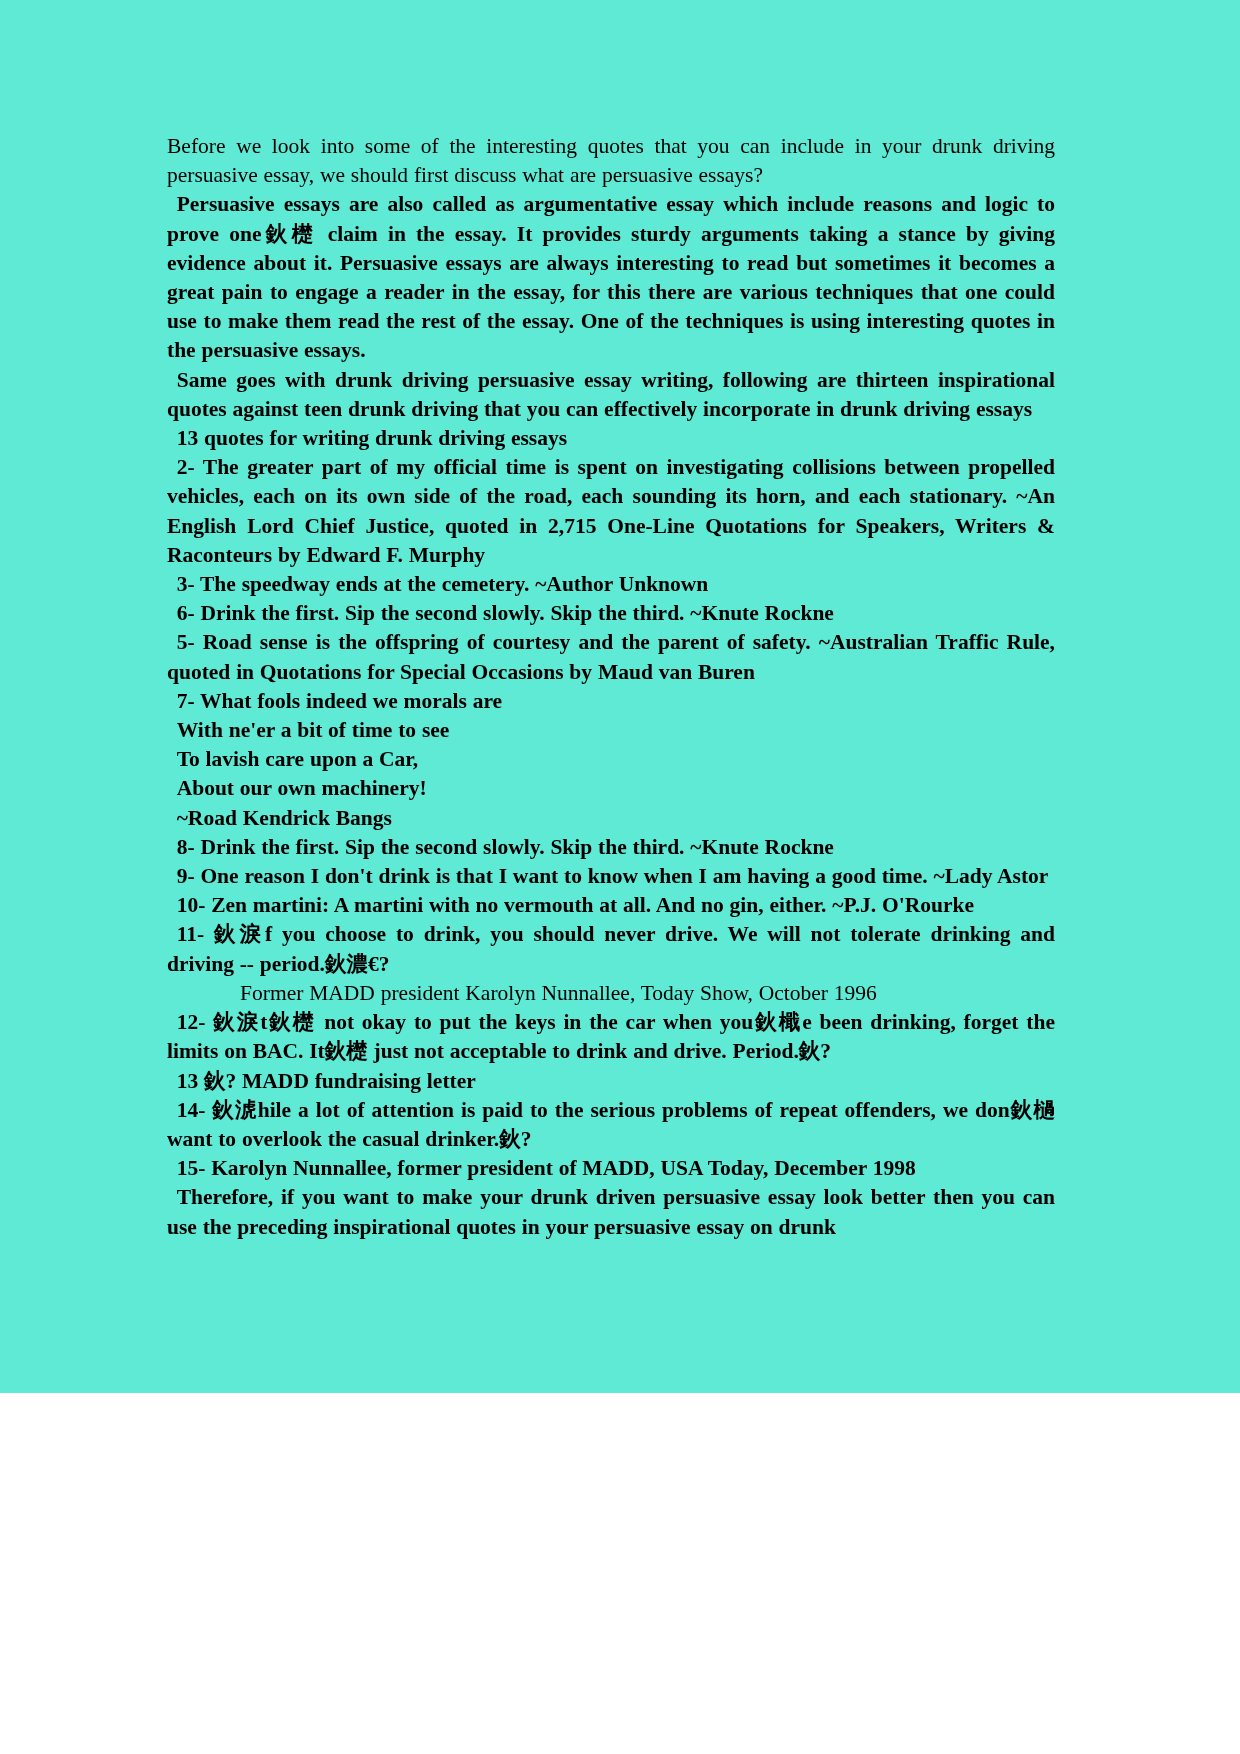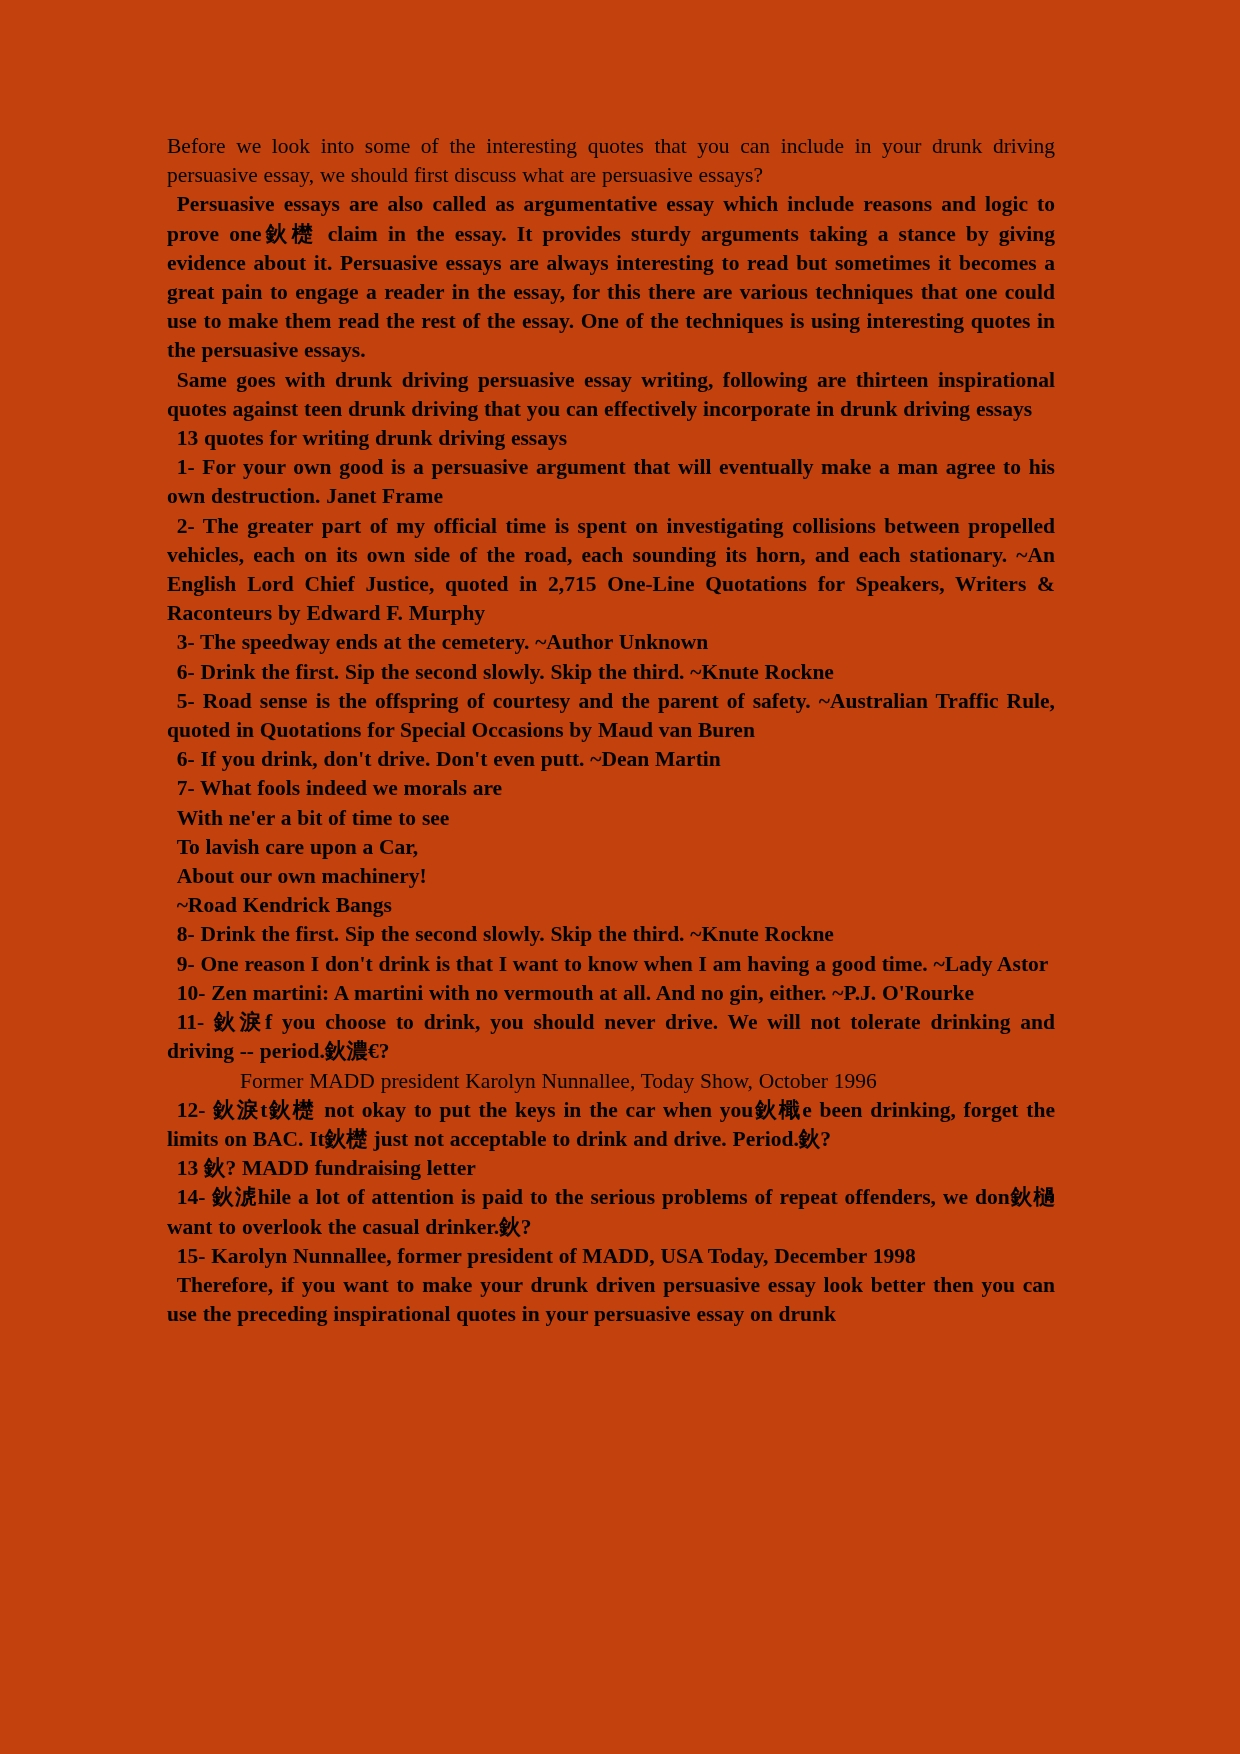--- a/index.html
+++ b/index.html
@@ -3,22 +3,22 @@
 <meta charset="utf-8">
 <style>
   html, body {
     margin: 0;
     padding: 0;
     background: #ffffff;
   }
   .page {
     position: relative;
     width: 1240px;
-    height: 1754px;
-    background: #c2410c;
+    height: 1393px;
+    background: #5eead4;
     overflow: hidden;
   }
   .content {
     position: absolute;
     left: 167px;
     top: 132px;
     width: 888px;
     color: #000000;
     font-family: "Liberation Serif", "DejaVu Serif", serif;
     font-size: 21.5px;
@@ -37,26 +37,24 @@
 </head>
 <body>
 
 <div class="page">
   <div class="content">
 
   <p class="para indent-none">Before we look into some of the interesting quotes that you can include in your drunk driving persuasive essay, we should first discuss what are persuasive essays?</p>
       <p class="para indent-small">Persuasive essays are also called as argumentative essay which include reasons and logic to prove one鈥檚 claim in the essay. It provides sturdy arguments taking a stance by giving evidence about it. Persuasive essays are always interesting to read but sometimes it becomes a great pain to engage a reader in the essay, for this there are various techniques that one could use to make them read the rest of the essay. One of the techniques is using interesting quotes in the persuasive essays.</p>
       <p class="para indent-small">Same goes with drunk driving persuasive essay writing, following are thirteen inspirational quotes against teen drunk driving that you can effectively incorporate in drunk driving essays</p>
       <p class="para indent-small">13 quotes for writing drunk driving essays</p>
-      <p class="para indent-small">1- For your own good is a persuasive argument that will eventually make a man agree to his own destruction. Janet Frame</p>
       <p class="para indent-small">2- The greater part of my official time is spent on investigating collisions between propelled vehicles, each on its own side of the road, each sounding its horn, and each stationary. ~An English Lord Chief Justice, quoted in 2,715 One-Line Quotations for Speakers, Writers &amp; Raconteurs by Edward F. Murphy</p>
       <p class="para indent-small">3- The speedway ends at the cemetery. ~Author Unknown</p>
       <p class="para indent-small">6- Drink the first. Sip the second slowly. Skip the third. ~Knute Rockne</p>
       <p class="para indent-small">5- Road sense is the offspring of courtesy and the parent of safety. ~Australian Traffic Rule, quoted in Quotations for Special Occasions by Maud van Buren</p>
-      <p class="para indent-small">6- If you drink, don't drive. Don't even putt. ~Dean Martin</p>
       <p class="para indent-small">7- What fools indeed we morals are</p>
       <p class="para indent-small">With ne'er a bit of time to see</p>
       <p class="para indent-small">To lavish care upon a Car,</p>
       <p class="para indent-small">About our own machinery!</p>
       <p class="para indent-small">~Road Kendrick Bangs</p>
       <p class="para indent-small">8- Drink the first. Sip the second slowly. Skip the third. ~Knute Rockne</p>
       <p class="para indent-small">9- One reason I don't drink is that I want to know when I am having a good time. ~Lady Astor</p>
       <p class="para indent-small">10- Zen martini: A martini with no vermouth at all. And no gin, either. ~P.J. O'Rourke</p>
       <p class="para indent-small">11- 鈥淚f you choose to drink, you should never drive. We will not tolerate drinking and driving -- period.鈥濃€?</p>
       <p class="para indent-large">Former MADD president Karolyn Nunnallee, Today Show, October 1996</p>

